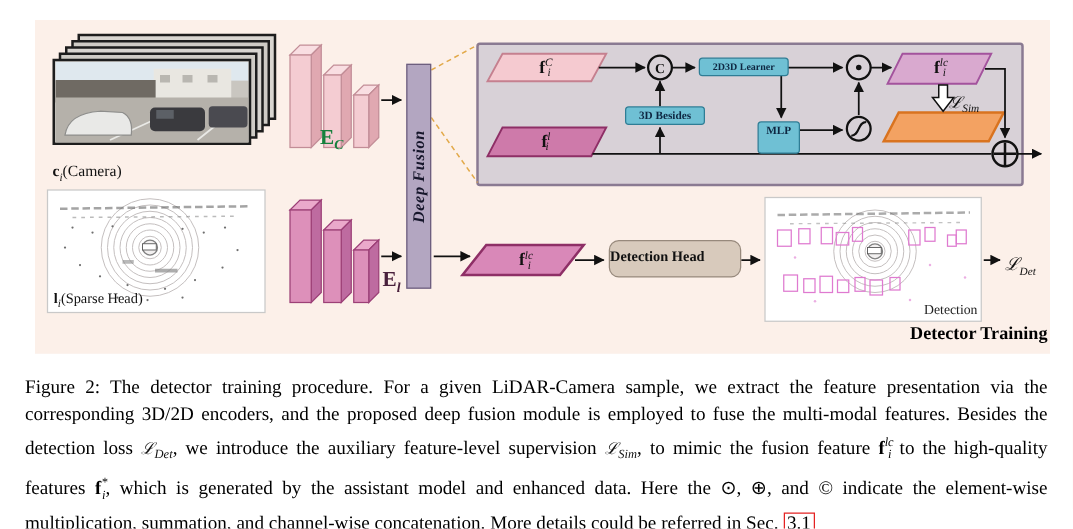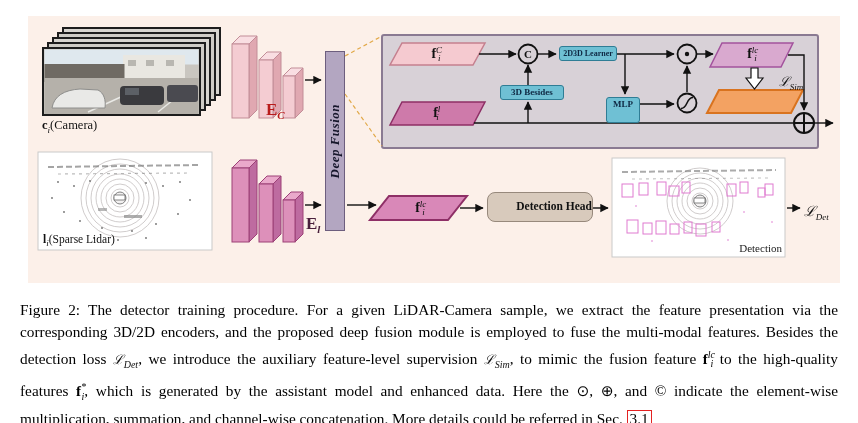--- a/index.html
+++ b/index.html
@@ -13,52 +13,52 @@
 
   
   .fusion-bar { left:297px; top:35px; width:20px; height:180px; background:#b3a6c1; border:1.5px solid #6d5e7e;
     display:flex; align-items:center; justify-content:center; }
   .fusion-bar span { writing-mode:vertical-rl; transform:rotate(180deg); font-weight:bold; font-style:italic;
     font-size:13px; color:#16162b; letter-spacing:.5px; }
 
   
   .cyanbox { background:#6fc0d4; border:1px solid #2f7d95; border-radius:3px; color:#0e2742;
     font-weight:bold; text-align:center; }
-  .b-2d3d { left:531px; top:30px; width:58px; height:15px; font-size:8px; line-height:13px; }
+  .b-2d3d { left:531px; top:30px; width:72px; height:15px; font-size:8px; line-height:13px; }
   .b-3d   { left:472px; top:69px; width:64px; height:15px; font-size:9px; line-height:13px; }
   .b-mlp  { left:578px; top:81px; width:34px; height:26px; font-size:9px; line-height:12px; }
 
   .dethead { left:459px; top:176px; width:106px; height:30px; background:#d8cabc; border:1.5px solid #97897c;
-    border-radius:8px; font-weight:bold; font-size:11.5px; color:#111; text-align:right; line-height:27px; }
+    border-radius:8px; font-weight:bold; font-size:11.5px; color:#111; text-align:left; line-height:27px; }
 
   
   .flabel { text-align:center; font-size:13px; color:#111; }
   .flabel b { font-size:14px; }
   .flabel sup { font-size:9px; font-style:italic; }
   .flabel sub { font-size:9px; font-style:italic; margin-left:-0.45em; vertical-align:-0.35em; }
   .f-c   { left:368px; top:29px;  width:80px; }
   .f-l   { left:368px; top:88px;  width:80px; }
   .f-lcU { left:688px; top:29px;  width:72px; }
   .f-st  { left:688px; top:77px;  width:80px; }
   .f-lcL { left:352px; top:183px; width:80px; }
 
   .mloss { font-size:13px; color:#111; }
   .mloss .scr { font-family:"DejaVu Serif",serif; font-style:italic; }
   .mloss sub { font-size:9px; font-style:italic; }
-  .l-sim { left:731px; top:56px;margin-left:20px; }
+  .l-sim { left:731px; top:56px; }
   .l-det { left:776px; top:185px; font-size:14px; }
 
   .io-label { font-size:12.5px; color:#111; }
   .io-label sub { font-size:9px; font-style:italic; }
-  .cam-lab { left:14px; top:102px; }
+  .cam-lab { left:14px; top:114px; }
   .lid-lab { left:15px; top:217px; font-size:11.5px; }
 
   .enc-label { font-weight:bold; font-size:17px; }
   .enc-label sub { font-size:11px; font-style:italic; }
-  .enc-c { left:238px; top:84px; color:#b91c1c; }
+  .enc-c { left:228px; top:84px; color:#15803d; }
   .enc-l { left:242px; top:198px; color:#49203c;margin-left:36px; }
 
   .pred-lab { left:640px; top:226px; width:114px; text-align:right; font-size:11px; color:#222; }
   .train-lab { left:620px; top:243px; width:190px; text-align:right; font-weight:bold; font-size:14.5px; color:#000; }
 
   
   #caption { position:absolute; left:20px; top:299px; width:818px; font-size:15.3px; line-height:22.4px;
     color:#000; text-align:justify; }
   #caption .scr { font-family:"DejaVu Serif",serif; font-style:italic; }
   #caption sub { font-size:10px; font-style:italic; }
@@ -257,21 +257,21 @@
           <circle cx="624" cy="225" r="1"></circle>
             <circle cx="700" cy="224" r="1"></circle>
         </g>
       </g>
     </svg>
 
     <div class="abs io-label cam-lab">
       <b>c</b><sub>i</sub><span>(Camera)</span>
     </div>
     <div class="abs io-label lid-lab">
-      <b>l</b><sub>i</sub><span>(Sparse Lidar)</span>
+      <b>l</b><sub>i</sub><span>(Sparse Head)</span>
     </div>
 
     <div class="abs enc-label enc-c">
       <span>E</span><sub>C</sub>
     </div>
     <div class="abs enc-label enc-l">
       <span>E</span><sub>l</sub>
     </div>
 
     <div class="abs fusion-bar">
@@ -298,19 +298,20 @@
     <div class="abs mloss l-sim">
       <span class="scr">ℒ</span><sub>Sim</sub>
     </div>
     <div class="abs mloss l-det">
       <span class="scr">ℒ</span><sub>Det</sub>
     </div>
 
     <div class="abs dethead">Detection Head</div>
 
     <div class="abs pred-lab">Detection</div>
+    <div class="abs train-lab">Detector Training</div>
   </div>
 
   <div id="caption">
     <span>Figure 2: The detector training procedure. For a given LiDAR-Camera sample, we extract the feature presentation via the corresponding 3D/2D encoders, and the proposed deep fusion module is employed to fuse the multi-modal features. Besides the detection loss </span><span class="mloss"><span class="scr">ℒ</span><sub>Det</sub></span><span>, we introduce the auxiliary feature-level supervision </span><span class="mloss"><span class="scr">ℒ</span><sub>Sim</sub></span><span>, to mimic the fusion feature </span><span class="mf"><b>f</b><sup>lc</sup><sub>i</sub></span><span> to the high-quality features </span><span class="mf"><b>f</b><sup>*</sup><sub>i</sub></span><span>, which is generated by the assistant model and enhanced data. Here the </span><span>⊙</span><span>, </span><span>⊕</span><span>, and </span><span>©</span><span> indicate the element-wise multiplication, summation, and channel-wise concatenation. More details could be referred in Sec. </span><span class="refbox">3.1</span>
   </div>
 
 </div>
 
 </body></html>

